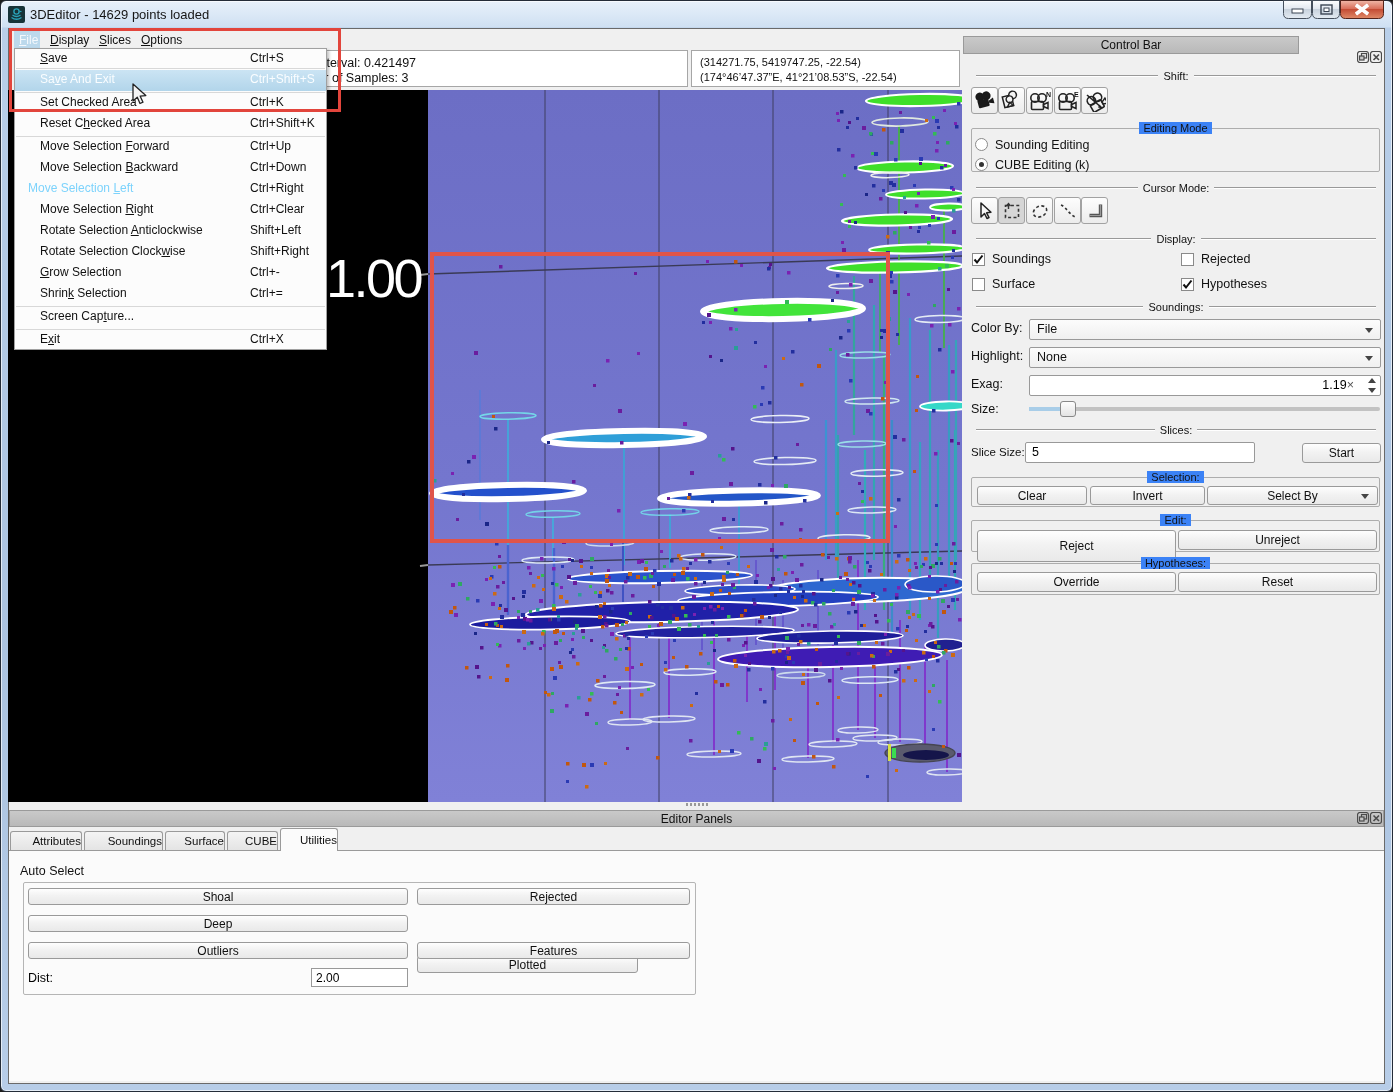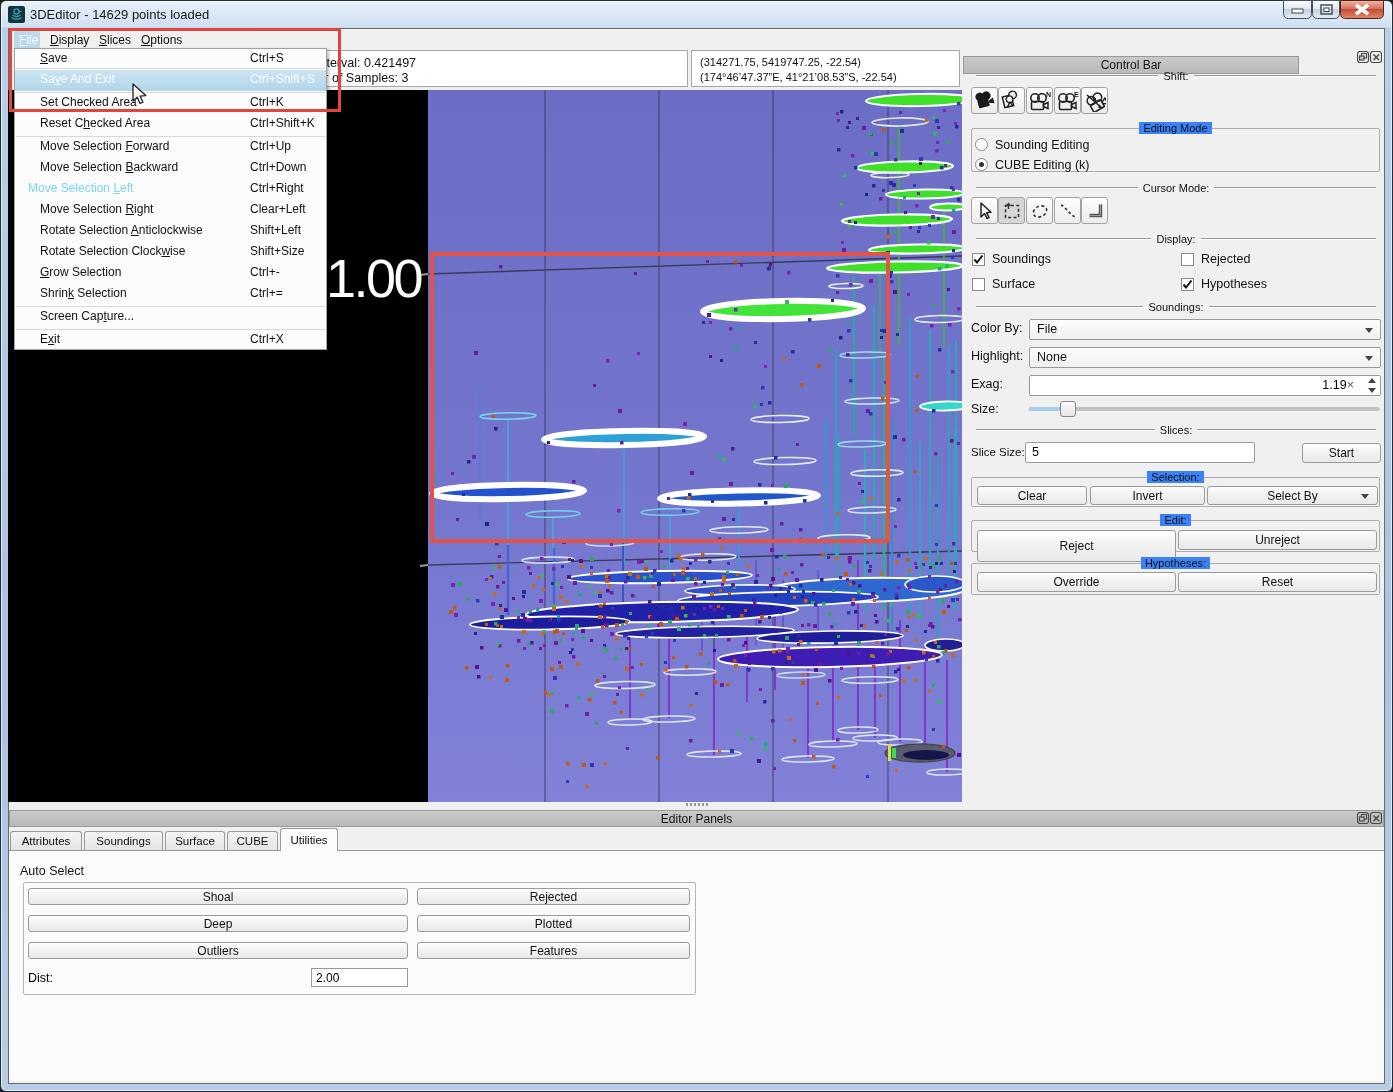--- a/index.html
+++ b/index.html
@@ -17,21 +17,21 @@
 .combo{position:absolute;border:1px solid #999;border-radius:2px;background:linear-gradient(#fcfcfc,#f0f0f0);font-size:12.5px;color:#111}
 .combo .arr{position:absolute;right:7px;top:8px;width:0;height:0;border:4.5px solid transparent;border-top:5.5px solid #444;border-bottom:none}
 .gbox{position:absolute;border:1px solid #adadad;border-radius:2px}
 .gbox .lbl{position:absolute;top:-7px;left:0;right:0;text-align:center;font-size:11px;color:#111}
 .gbox .lbl span{background:#3b82f6;padding:0 4px}
 .cb{position:absolute;width:13px;height:13px;background:#fff;border:1px solid #8a8a8a}
 .radio{position:absolute;width:13px;height:13px;background:#fff;border:1px solid #8a8a8a;border-radius:50%}
 .lab{position:absolute;font-size:12.5px;color:#111;white-space:nowrap}
 .mitem{position:absolute;font-size:12px;color:#111;white-space:nowrap}
 .tab{position:absolute;border:1px solid #9a9a9a;border-bottom:none;border-radius:3px 3px 0 0;
-background:linear-gradient(#f4f4f4,#e4e4e4);font-size:11.5px;color:#111;text-align:center}
+background:linear-gradient(#f4f4f4,#e4e4e4);font-size:11.5px;color:#111;text-align:right}
 </style></head><body>
 <div class="page">
 
 <div class="frame"></div>
 <svg class="abs" style="left:8px;top:6px" width="17" height="17">
 <rect width="17" height="17" rx="2" fill="#173338"></rect>
 <circle cx="8.5" cy="5.5" r="2.6" fill="none" stroke="#2aa3b8" stroke-width="1.4"></circle>
 <path d="M4.5 9 Q8.5 12 12.5 9" stroke="#2aa3b8" stroke-width="1.3" fill="none"></path>
 <path d="M3.5 11.5 Q8.5 15 13.5 11.5" stroke="#2aa3b8" stroke-width="1.3" fill="none"></path>
 <path d="M11.5 5.5 h2" stroke="#2aa3b8" stroke-width="1.2"></path>
@@ -865,21 +865,21 @@
       <rect x="755" y="610" width="3.5" height="3.5" fill="#222e9e"></rect>
       <rect x="729" y="641" width="3.5" height="3.5" fill="#33bb55"></rect>
       <rect x="542" y="619" width="4" height="4" fill="#2ea862"></rect>
       <rect x="756" y="652" width="4" height="4" fill="#2a9e96"></rect>
       <rect x="681" y="649" width="3.5" height="3.5" fill="#6a1d9e"></rect>
       <rect x="424" y="164" width="456" height="287" fill="none" stroke="#e0544a" stroke-width="4"></rect>
     </svg>
 <div class="abs" style="left:8px;top:90px;width:420px;height:712px;overflow:hidden">
       <div style="position:absolute;right:7px;top:161px;font-size:54px;letter-spacing:-2.5px;color:#fff;line-height:1">1.00</div>
     </div>
-<div class="ptitle" style="left:963px;top:56px;width:336px;height:18px">Control Bar</div>
+<div class="ptitle" style="left:963px;top:36px;width:336px;height:18px">Control Bar</div>
 <svg style="position:absolute;left:1357px;top:51px" width="25" height="12">
       <rect x="0.5" y="0.5" width="11" height="11" rx="2.5" fill="none" stroke="#4a4a4a" stroke-width="1.2"></rect>
       <rect x="4.5" y="2.5" width="5" height="4.5" fill="none" stroke="#4a4a4a" stroke-width="1.2"></rect>
       <rect x="2.5" y="5" width="4.5" height="4" fill="#c6c6c6" stroke="#4a4a4a" stroke-width="1.2"></rect>
       <rect x="13.5" y="0.5" width="11" height="11" rx="2.5" fill="none" stroke="#4a4a4a" stroke-width="1.2"></rect>
       <path d="M16.5 3.5 L22 9 M22 3.5 L16.5 9" stroke="#4a4a4a" stroke-width="1.6"></path>
     </svg>
 <div class="gsep" style="left:971px;top:70px;width:410px">Shift:</div>
 <div class="tbtn" style="left:971px;top:87px"><svg width="22" height="22" style="margin:2px">
         <g transform="rotate(-15 10 11)">
@@ -1026,21 +1026,21 @@
 <div class="tab" style="left:84px;top:831px;width:79px;height:19px;line-height:18px">Soundings</div>
 <div class="tab" style="left:165px;top:831px;width:60px;height:19px;line-height:18px">Surface</div>
 <div class="tab" style="left:227px;top:831px;width:51px;height:19px;line-height:18px">CUBE</div>
 <div class="tab" style="left:280px;top:828px;width:58px;height:23px;background:#fbfbfb;line-height:22px;z-index:3">Utilities</div>
 <div class="abs" style="left:9px;top:850px;width:1375px;height:231px;background:#fbfbfb;border-top:1px solid #9a9a9a;z-index:2"></div>
 <div class="abs" style="left:20px;top:864px;font-size:12.5px;color:#111;z-index:3">Auto Select</div>
 <div class="abs" style="left:23px;top:882px;width:673px;height:113px;border:1px solid #b5b5b5;border-radius:2px;z-index:3"></div>
 <div class="btn" style="left:28px;top:888px;width:380px;height:17px;font-size:12px;z-index:3">Shoal</div>
 <div class="btn" style="left:417px;top:888px;width:273px;height:17px;font-size:12px;z-index:3">Rejected</div>
 <div class="btn" style="left:28px;top:915px;width:380px;height:17px;font-size:12px;z-index:3">Deep</div>
-<div class="btn" style="left:417px;top:915px;width:273px;height:17px;font-size:12px;z-index:3">Plotted</div>
+<div class="btn" style="left:417px;top:956px;width:221px;height:17px;font-size:12px;z-index:3">Plotted</div>
 <div class="btn" style="left:28px;top:942px;width:380px;height:17px;font-size:12px;z-index:3">Outliers</div>
 <div class="btn" style="left:417px;top:942px;width:273px;height:17px;font-size:12px;z-index:3">Features</div>
 <div class="abs" style="left:28px;top:971px;font-size:12.5px;z-index:3">Dist:</div>
 <div class="abs" style="left:311px;top:968px;width:97px;height:19px;background:#fff;border:1px solid #999;font-size:12px;padding:2px 0 0 4px;z-index:3">2.00</div>
 <div class="abs" style="left:14px;top:48px;width:313px;height:302px;background:#fcfcfc;border:1px solid #a0a0a0;box-shadow:2px 2px 3px rgba(0,0,0,.25);z-index:10"></div>
 <div class="abs" style="left:15px;top:70px;width:311px;height:21px;background:linear-gradient(#cbe4f4,#b2d5ea);z-index:10"></div>
 <div class="mitem" style="left:40px;top:51px;color:#111;z-index:11"><u>S</u>ave</div>
 <div class="mitem" style="left:250px;top:51px;color:#111;z-index:11">Ctrl+S</div>
 <div class="mitem" style="left:40px;top:72px;color:#fafdff;z-index:11">Sa<u>v</u>e And Exit</div>
 <div class="mitem" style="left:250px;top:72px;color:#fafdff;z-index:11">Ctrl+Shift+S</div>
@@ -1048,25 +1048,25 @@
 <div class="mitem" style="left:250px;top:95px;color:#111;z-index:11">Ctrl+K</div>
 <div class="mitem" style="left:40px;top:116px;color:#111;z-index:11">Reset C<u>h</u>ecked Area</div>
 <div class="mitem" style="left:250px;top:116px;color:#111;z-index:11">Ctrl+Shift+K</div>
 <div class="mitem" style="left:40px;top:139px;color:#111;z-index:11">Move Selection <u>F</u>orward</div>
 <div class="mitem" style="left:250px;top:139px;color:#111;z-index:11">Ctrl+Up</div>
 <div class="mitem" style="left:40px;top:160px;color:#111;z-index:11">Move Selection <u>B</u>ackward</div>
 <div class="mitem" style="left:250px;top:160px;color:#111;z-index:11">Ctrl+Down</div>
 <div class="mitem" style="left:28px;top:181px;color:#7dd3fc;z-index:11">Move Selection <u>L</u>eft</div>
 <div class="mitem" style="left:250px;top:181px;color:#111;z-index:11">Ctrl+Right</div>
 <div class="mitem" style="left:40px;top:202px;color:#111;z-index:11">Move Selection <u>R</u>ight</div>
-<div class="mitem" style="left:250px;top:202px;color:#111;z-index:11">Clear+Left</div>
+<div class="mitem" style="left:250px;top:202px;color:#111;z-index:11">Ctrl+Clear</div>
 <div class="mitem" style="left:40px;top:223px;color:#111;z-index:11">Rotate Selection <u>A</u>nticlockwise</div>
 <div class="mitem" style="left:250px;top:223px;color:#111;z-index:11">Shift+Left</div>
 <div class="mitem" style="left:40px;top:244px;color:#111;z-index:11">Rotate Selection Clock<u>w</u>ise</div>
-<div class="mitem" style="left:250px;top:244px;color:#111;z-index:11">Shift+Size</div>
+<div class="mitem" style="left:250px;top:244px;color:#111;z-index:11">Shift+Right</div>
 <div class="mitem" style="left:40px;top:265px;color:#111;z-index:11"><u>G</u>row Selection</div>
 <div class="mitem" style="left:250px;top:265px;color:#111;z-index:11">Ctrl+-</div>
 <div class="mitem" style="left:40px;top:286px;color:#111;z-index:11">Shrin<u>k</u> Selection</div>
 <div class="mitem" style="left:250px;top:286px;color:#111;z-index:11">Ctrl+=</div>
 <div class="mitem" style="left:40px;top:309px;color:#111;z-index:11">Screen Cap<u>t</u>ure...</div>
 <div class="mitem" style="left:40px;top:332px;color:#111;z-index:11">E<u>x</u>it</div>
 <div class="mitem" style="left:250px;top:332px;color:#111;z-index:11">Ctrl+X</div>
 <div class="abs" style="left:16px;top:67.5px;width:309px;height:1px;background:#d8d8d8;z-index:11"></div>
 <div class="abs" style="left:16px;top:91.5px;width:309px;height:1px;background:#d8d8d8;z-index:11"></div>
 <div class="abs" style="left:16px;top:135.5px;width:309px;height:1px;background:#d8d8d8;z-index:11"></div>

